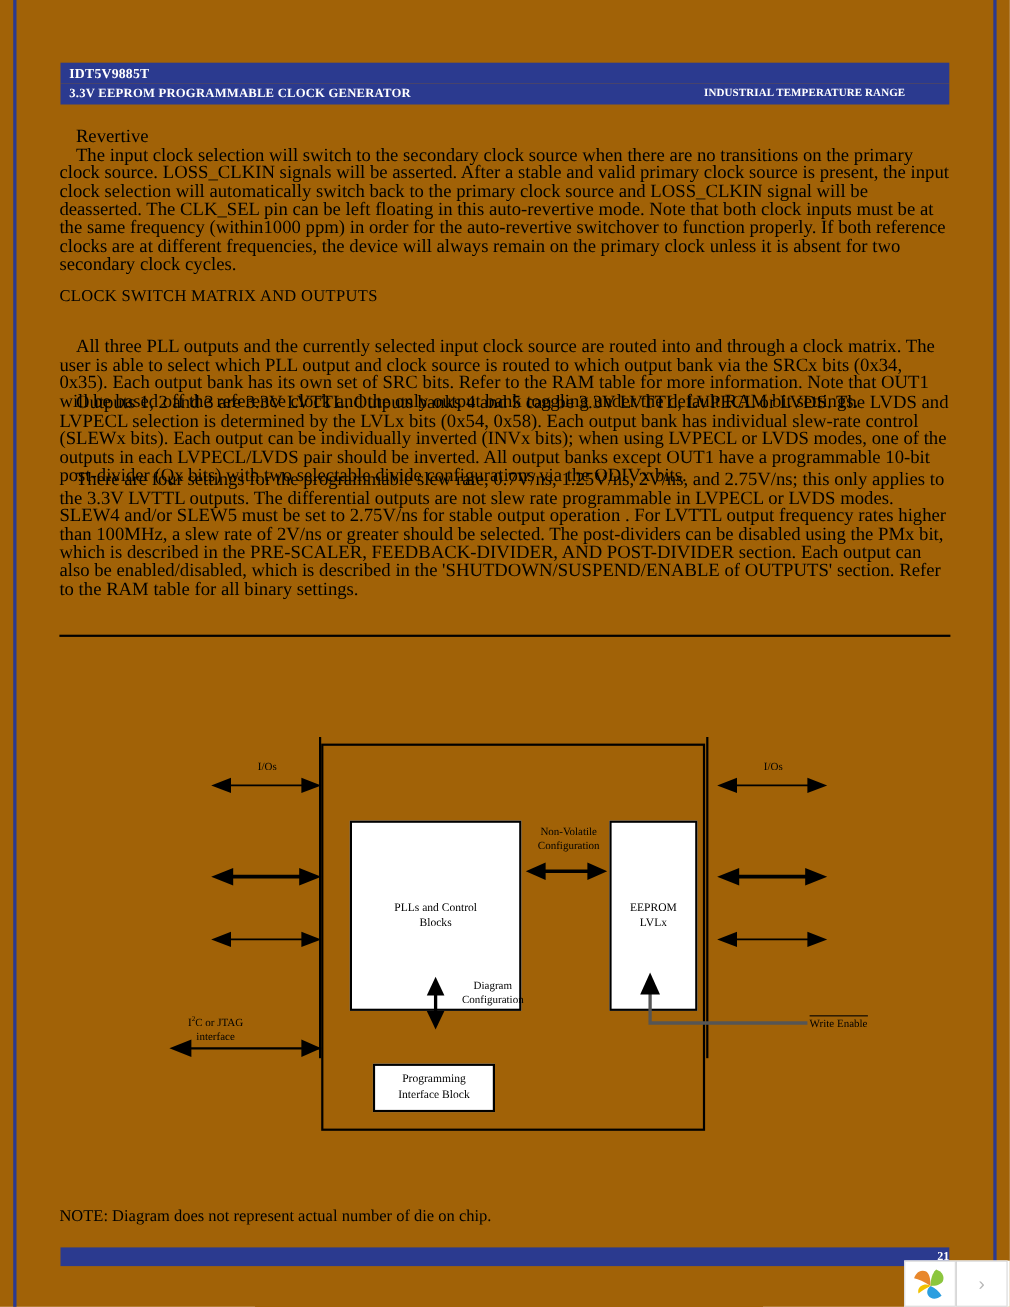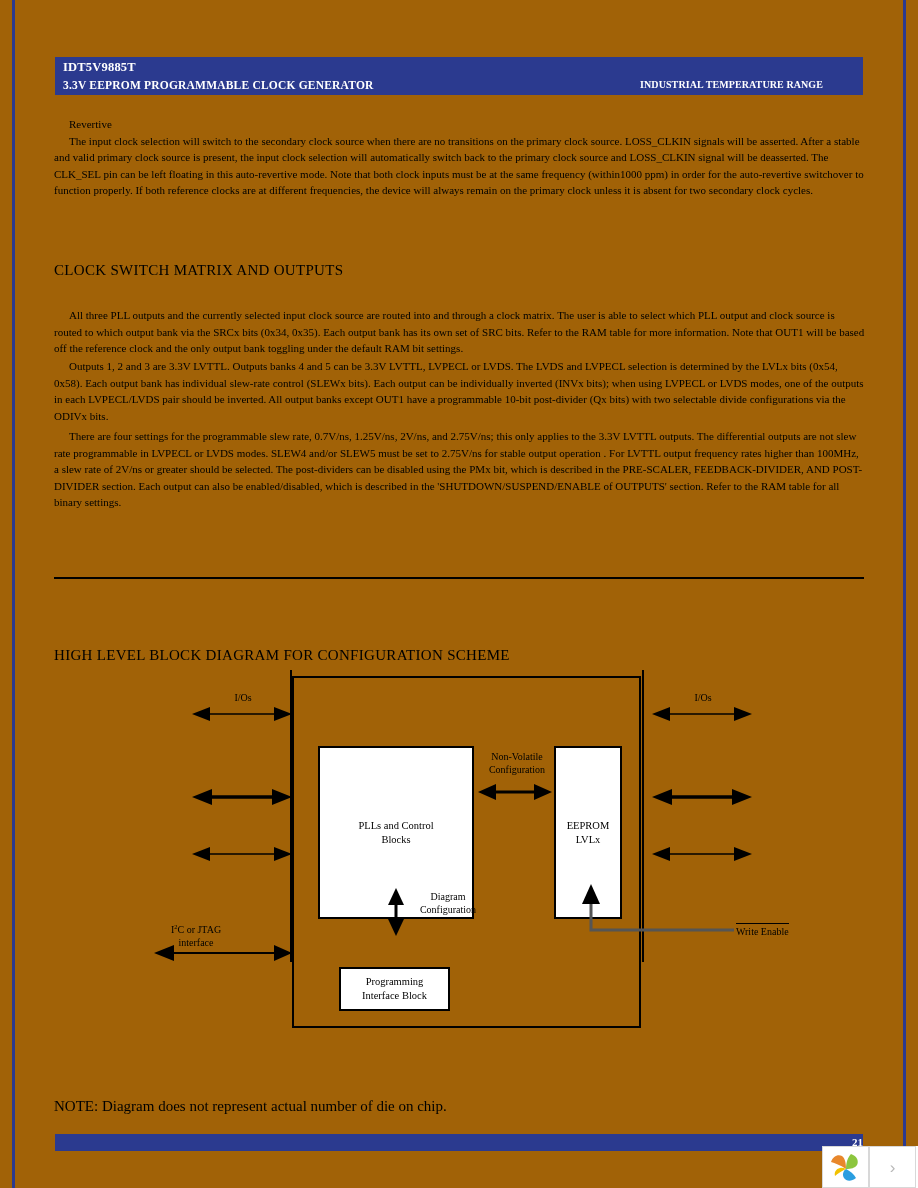--- a/index.html
+++ b/index.html
@@ -74,21 +74,21 @@
     letter-spacing: 0.1px;
     line-height: 14px;
     white-space: nowrap;
   }
 
   
   .body-block {
     position: absolute;
     left: 54px;
     width: 811px;
-    font-size: 11px;
+    font-size: 17px;
     line-height: 16.6px;
     text-align: left;
     color: #000;
   }
   .body-block p { margin: 0; }
   .indent { text-indent: 15px; }
   .subhead-inline {
     text-indent: 15px;
   }
 
@@ -149,21 +149,21 @@
     line-height: 14px;
     text-align: center;
     margin-top: 32px;
   }
   .blk-pll {
     left: 264px; top: 44px;
     width: 156px; height: 173px;
   }
   .blk-eeprom {
     left: 500px; top: 44px;
-    width: 68px; height: 173px;
+    width: 80px; height: 173px;
   }
   .blk-prog {
     left: 285px; top: 265px;
     width: 111px; height: 44px;
   }
 
   .dlabel {
     position: absolute;
     font-size: 10px;
     line-height: 13px;
@@ -269,21 +269,20 @@
   </div>
   <div class="body-block" id="para-clock2">
     <p class="indent">Outputs 1, 2 and 3 are 3.3V LVTTL. Outputs banks 4 and 5 can be 3.3V LVTTL, LVPECL or LVDS.   The LVDS and LVPECL selection is determined by the LVLx bits (0x54, 0x58).  Each output bank has individual slew-rate control (SLEWx bits).  Each output can be individually inverted (INVx bits); when using LVPECL or LVDS modes, one of the outputs in each LVPECL/LVDS pair should be inverted.  All output banks except OUT1 have a programmable 10-bit post-divider (Qx bits) with two selectable divide configurations via the ODIVx bits.</p>
   </div>
   <div class="body-block" id="para-clock3">
     <p class="indent">There are four settings for the programmable slew rate, 0.7V/ns, 1.25V/ns, 2V/ns, and 2.75V/ns; this only applies to the 3.3V LVTTL outputs.  The differential outputs are not slew rate programmable  in LVPECL or LVDS modes.  SLEW4 and/or SLEW5 must be set to 2.75V/ns for stable output operation .  For LVTTL output frequency rates higher than 100MHz, a slew rate of 2V/ns or greater should be selected.   The post-dividers can be disabled using the PMx bit, which is described in the PRE-SCALER, FEEDBACK-DIVIDER, AND POST-DIVIDER section.  Each output can also be enabled/disabled, which is described in the 'SHUTDOWN/SUSPEND/ENABLE of  OUTPUTS' section.  Refer to the RAM table for all binary settings.</p>
   </div>
 
   <div class="divider"></div>
 
-  <div class="section-title" id="diagram-heading">HIGH LEVEL BLOCK DIAGRAM FOR CONFIGURATION SCHEME</div>
 
   <div class="diagram">
 
     <div class="outer-box"></div>
 
     <div class="blk blk-pll">
       <div>PLLs and Control</div>
       <div>Blocks</div>
     </div>
 

